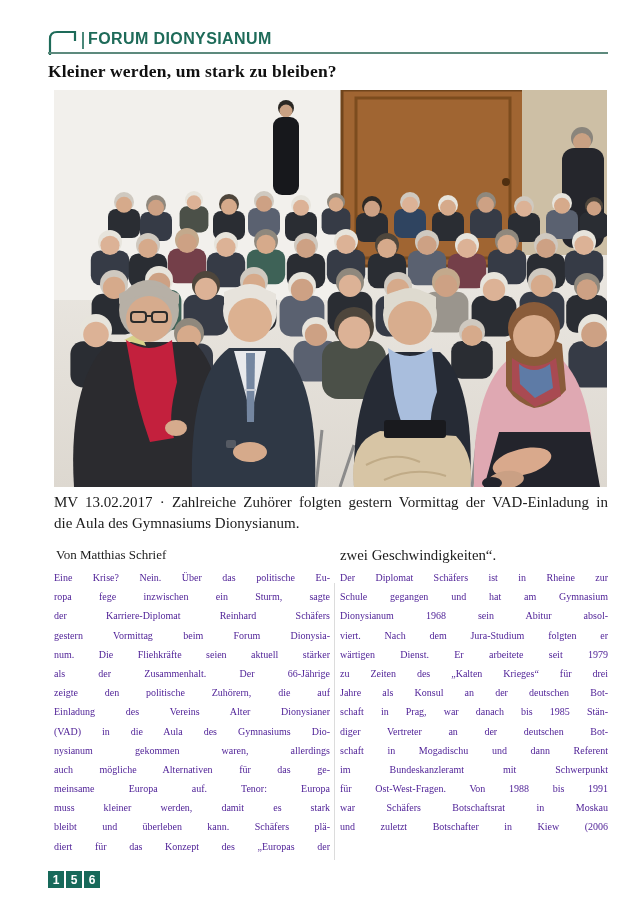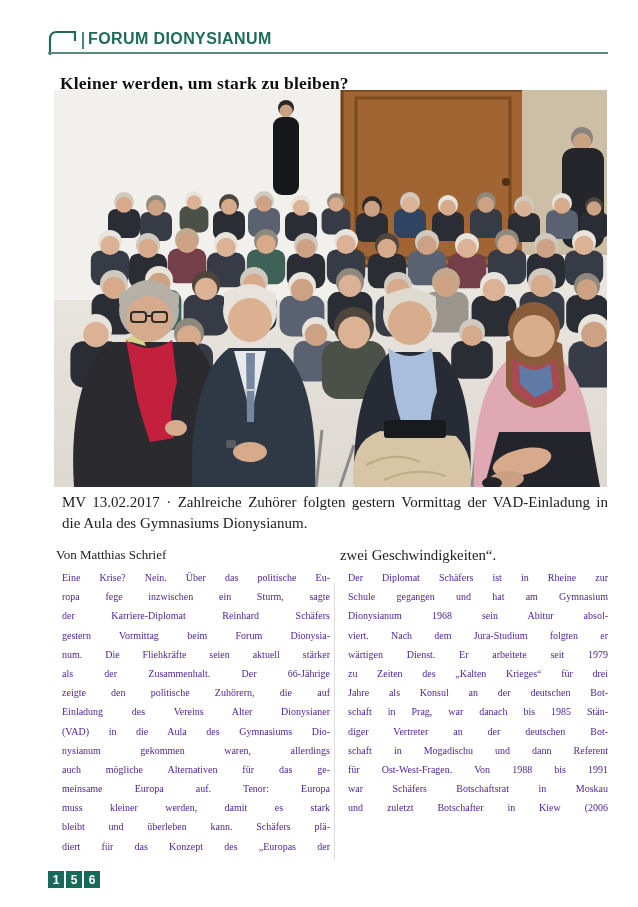--- a/index.html
+++ b/index.html
@@ -26,42 +26,42 @@
   
   .byline{position:absolute;left:56px;top:547px;font-size:13px;color:#1b1b1b;}
   .carryover{position:absolute;left:340px;top:547px;font-size:14.8px;color:#1b1b1b;}
 
   
   .col{position:absolute;top:568px;font-size:10px;color:#4c1d95;}
   .col-left{left:54px;width:276px;}
   .col-right{left:340px;width:268px;}
   .col-rule{position:absolute;left:334px;top:583px;width:1px;height:277px;background:#dcdcdc;}
   .jline{height:19.2px;line-height:19.2px;overflow:hidden;text-align:justify;
-        text-align-last:justify;text-justify:inter-word;white-space:normal;margin-left:8px;}
+        text-align-last:justify;text-justify:inter-word;white-space:normal;}
   .lastline{text-align-last:left;}
   .caption .jline{height:21px;line-height:21px;}
 
   
   .pagenum{position:absolute;left:48px;top:871px;display:flex;gap:2px;}
   .pgbox{width:16px;height:17px;background:#17695a;color:#ffffff;display:flex;align-items:center;
         justify-content:center;font-family:"Liberation Sans",sans-serif;font-weight:bold;font-size:12px;}
 </style>
 </head>
 <body>
 
 <div class="page">
 
   <svg class="hdr-bracket" width="40" height="26" viewBox="0 0 40 26">
     <path d="M2,26 L2,10 Q2,3 9,3 L27,3 L27,12" fill="none" stroke="#1e6b59" stroke-width="2.2"></path>
     <line x1="35" y1="3" x2="35" y2="20" stroke="#1e6b59" stroke-width="1.6"></line>
   </svg>
   <span class="section-title">FORUM DIONYSIANUM</span>
   <div class="hdr-rule"></div>
 
-  <h1 class="headline" style="margin:12px;">Kleiner werden, um stark zu bleiben?</h1>
+  <h1 class="headline" style="margin:0;">Kleiner werden, um stark zu bleiben?</h1>
 
   <figure class="photo" style="margin:0;">
     <svg width="553" height="397" viewBox="0 0 553 397">
       <defs>
         <linearGradient id="wall" x1="0" y1="0" x2="0" y2="1">
           <stop offset="0" stop-color="#f4f2ee"></stop>
             <stop offset="1" stop-color="#ddd8d0"></stop>
         </linearGradient>
       </defs>
 
@@ -311,20 +311,21 @@
       <div class="jline">Der Diplomat Schäfers ist in Rheine zur</div>
       <div class="jline">Schule gegangen und hat am Gymnasium</div>
       <div class="jline">Dionysianum 1968 sein Abitur absol-</div>
       <div class="jline">viert. Nach dem Jura-Studium folgten er</div>
       <div class="jline">wärtigen Dienst. Er arbeitete seit 1979</div>
       <div class="jline">zu Zeiten des „Kalten Krieges“ für drei</div>
       <div class="jline">Jahre als Konsul an der deutschen Bot-</div>
       <div class="jline">schaft in Prag, war danach bis 1985 Stän-</div>
       <div class="jline">diger Vertreter an der deutschen Bot-</div>
       <div class="jline">schaft in Mogadischu und dann Referent</div>
+      <div class="jline">im Bundeskanzleramt mit Schwerpunkt</div>
       <div class="jline">für Ost-West-Fragen. Von 1988 bis 1991</div>
       <div class="jline">war Schäfers Botschaftsrat in Moskau</div>
       <div class="jline">und zuletzt Botschafter in Kiew (2006</div>
     </div>
 
   <div class="pagenum">
     <span class="pgbox">1</span>
     <span class="pgbox">5</span>
     <span class="pgbox">6</span>
   </div>

